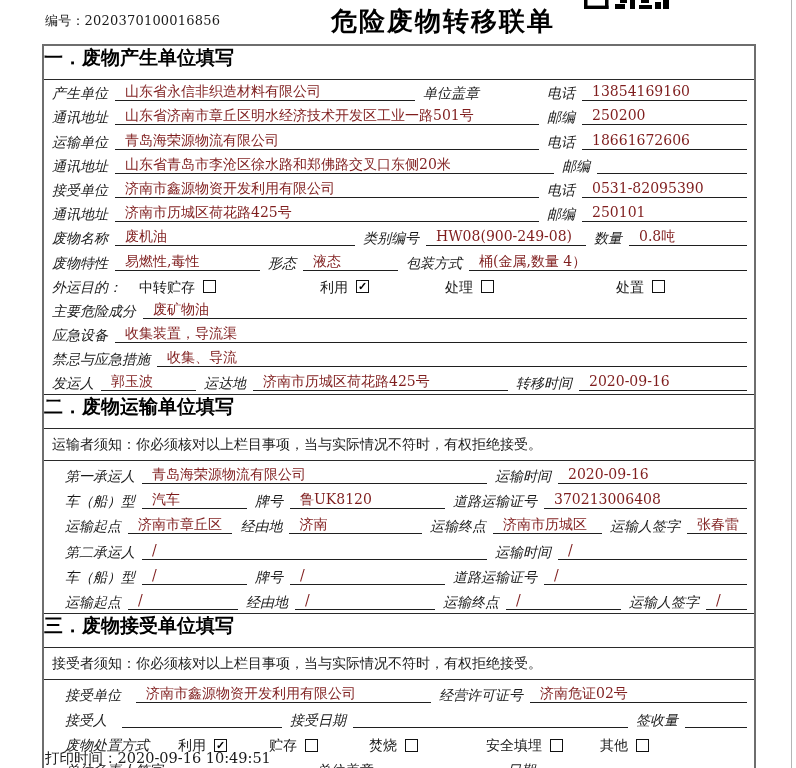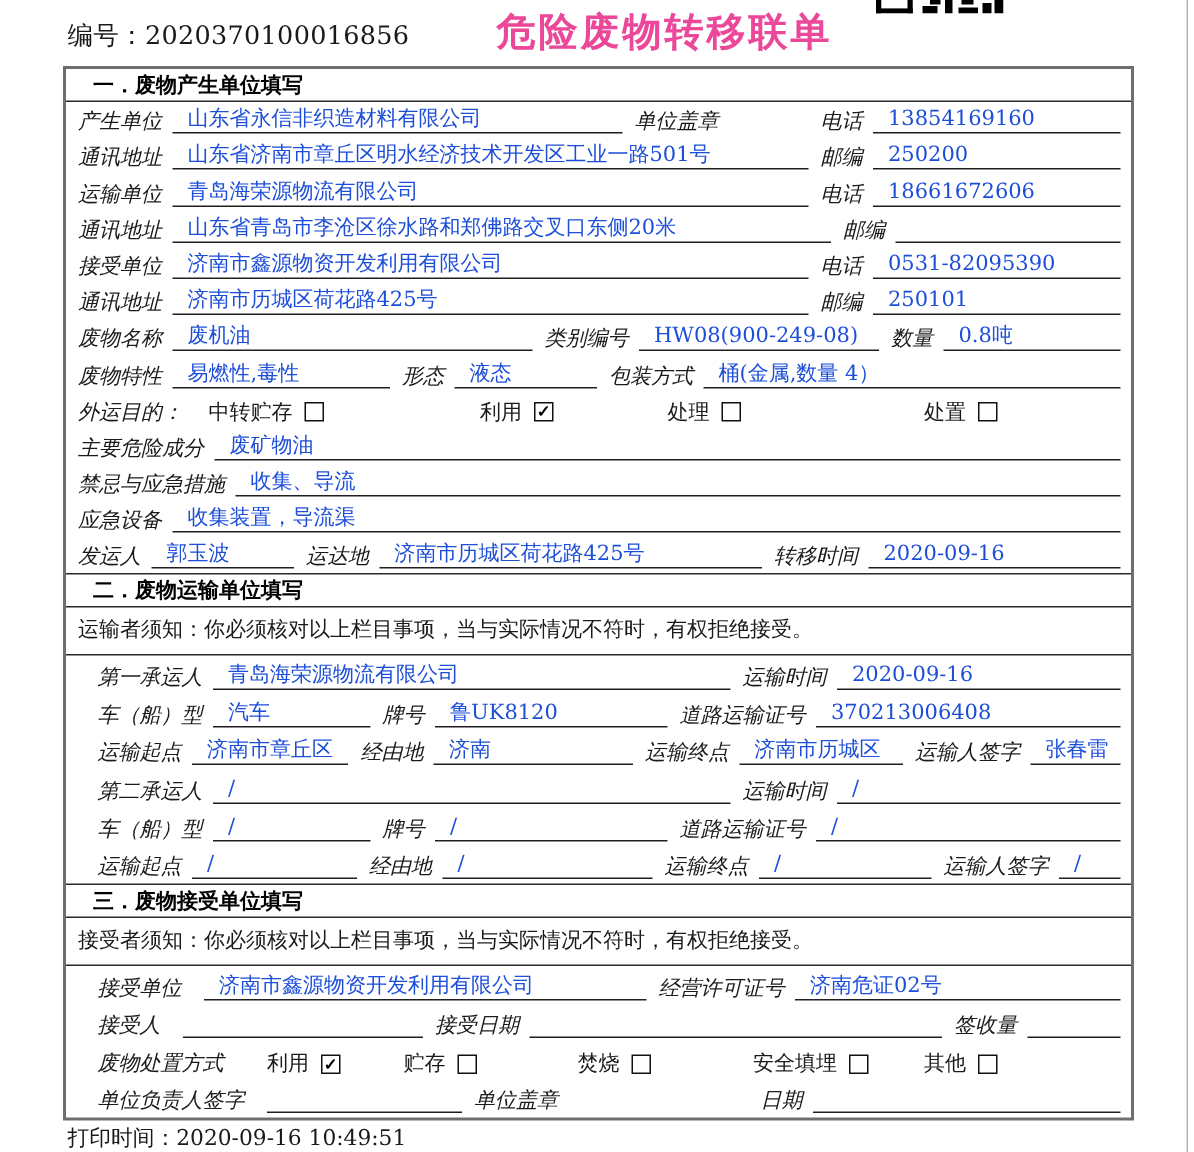--- a/index.html
+++ b/index.html
@@ -7,71 +7,71 @@
   body {
     width:796px; height:768px; background:#ffffff; overflow:hidden;
     font-family:"DejaVu Serif","Liberation Serif",serif;
     color:#1a1a1a; font-size:14px;
   }
   .page { position:relative; width:796px; height:768px; background:#fff; }
   .page-edge { position:absolute; right:4px; top:0; width:1px; height:768px; background:#b5b5b5; }
 
   
   .hdr { position:relative; height:44px; }
-  .hdr-no { position:absolute; left:45px; top:12px; font-size:17px; letter-spacing:.2px; white-space:nowrap; }
+  .hdr-no { position:absolute; left:45px; top:12px; font-size:13px; letter-spacing:.2px; white-space:nowrap; }
   .hdr-title {
     position:absolute; left:331px; top:4px; font-size:26px; font-weight:bold;
-    letter-spacing:2px; white-space:nowrap; color:#ec4899;
+    letter-spacing:2px; white-space:nowrap; color:#000000;
     font-family:"DejaVu Sans","Liberation Sans",sans-serif;
   }
   .qr-frag { position:absolute; left:584px; top:0; width:85px; height:9px; }
 
   
   .box {
     position:absolute; left:42px; top:44px; width:714px;
     border:2px solid #6e6e6e; background:#fff;
   }
 
   .sec-title {
     font-family:"DejaVu Sans","Liberation Sans",sans-serif;
-    font-weight:bold; font-size:14px; color:#000;
-    padding:3px 18px 2px; height:22px; line-height:17px;
+    font-weight:bold; font-size:19px; color:#000;
+    padding:3px 0 2px; height:34px; line-height:17px;
     border-bottom:1px solid #2a2a2a; white-space:nowrap;
   }
   .sec + .sec { border-top:1px solid #2a2a2a; }
   .notice { padding:7px 8px 8px; border-bottom:1px solid #2a2a2a; line-height:16px; white-space:nowrap; }
 
   .row { display:flex; align-items:flex-end; height:24.2px; padding:0 7px 3px 8px; }
   .sec-b .row, .sec-c .row { height:25.3px;padding-left:21px; }
   .row > span { white-space:nowrap; line-height:16px; }
   .lbl { margin-right:7px;font-style:italic; }
   .val {
     border-bottom:1px solid #1f1f1f; padding:0 8px 1px 10px;
-    min-height:17px; color:#1d4ed8;
+    min-height:17px; color:#7f1d1d;
   }
   .vflex { flex:1 1 auto; }
   .spacer { flex:1 1 auto; }
   .ml8 { margin-left:8px; }
 
   
   .w095{width:95px}.w105{width:105px}.w110{width:110px}.w115{width:115px}
   .w130{width:130px}.w140{width:140px}.w145{width:145px}
   .w150{width:150px}.w155{width:155px}.w160{width:160px}.w165{width:165px}
   .w205{width:205px}.w240{width:240px}.w255{width:255px}.w275{width:275px}
   .w295{width:295px}.w300{width:300px}.w345{width:345px}
 
   
   .opt { display:inline-flex; align-items:center; }
   .cb {
     display:inline-block; width:13px; height:13px; border:1.5px solid #111;
     margin-left:8px; font-size:11px; line-height:11px; text-align:center;
     font-weight:bold; color:#000; vertical-align:middle;
   }
   .g-a{margin-left:10px}.g-b{margin-left:104px}.g-c{margin-left:76px}.g-d{margin-left:122px}
-  .h-a{margin-left:22px}.h-b{margin-left:42px}.h-c{margin-left:67px}.h-d{margin-left:68px}.h-e{margin-left:37px}
+  .h-a{margin-left:22px}.h-b{margin-left:42px}.h-c{margin-left:51px}.h-d{margin-left:68px}.h-e{margin-left:37px}
 
   .footer { position:absolute; left:45px; top:749px; font-size:14.5px; white-space:nowrap; }
 </style>
 </head>
 <body>
 
 <div class="page">
   <div class="page-edge"></div>
 
   <div class="hdr">
@@ -179,27 +179,27 @@
           <span class="cb"></span>
         </span>
       </div>
 
       <div class="row">
         <span class="lbl">主要危险成分</span>
         <span class="val vflex">废矿物油</span>
       </div>
 
       <div class="row">
+        <span class="lbl">应急设备</span>
+        <span class="val vflex">收集装置，导流渠</span>
+      </div>
+
+      <div class="row">
         <span class="lbl">禁忌与应急措施</span>
         <span class="val vflex">收集、导流</span>
-      </div>
-
-      <div class="row">
-        <span class="lbl">应急设备</span>
-        <span class="val vflex">收集装置，导流渠</span>
       </div>
 
       <div class="row">
         <span class="lbl">发运人</span>
         <span class="val w095">郭玉波</span>
         <span class="lbl ml8">运达地</span>
         <span class="val w255">济南市历城区荷花路425号</span>
         <span class="lbl ml8">转移时间</span>
         <span class="val vflex">2020-09-16</span>
       </div>

